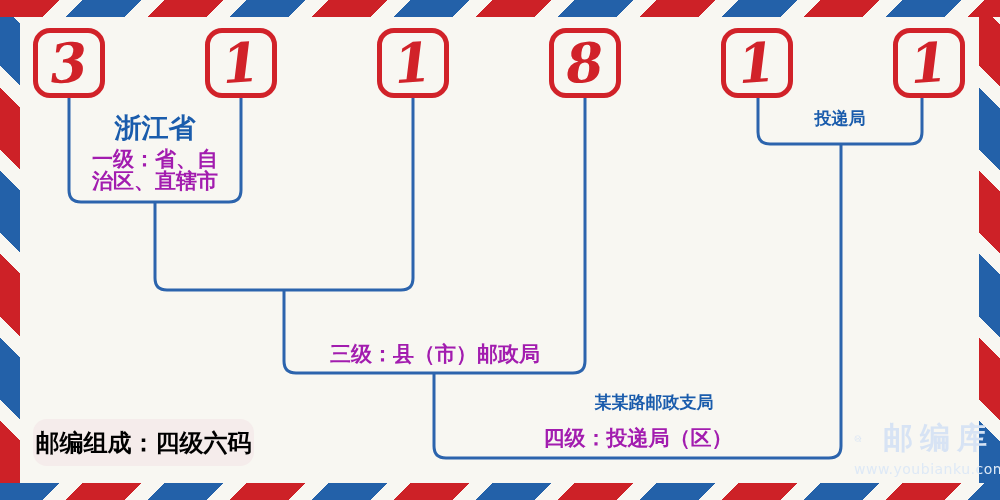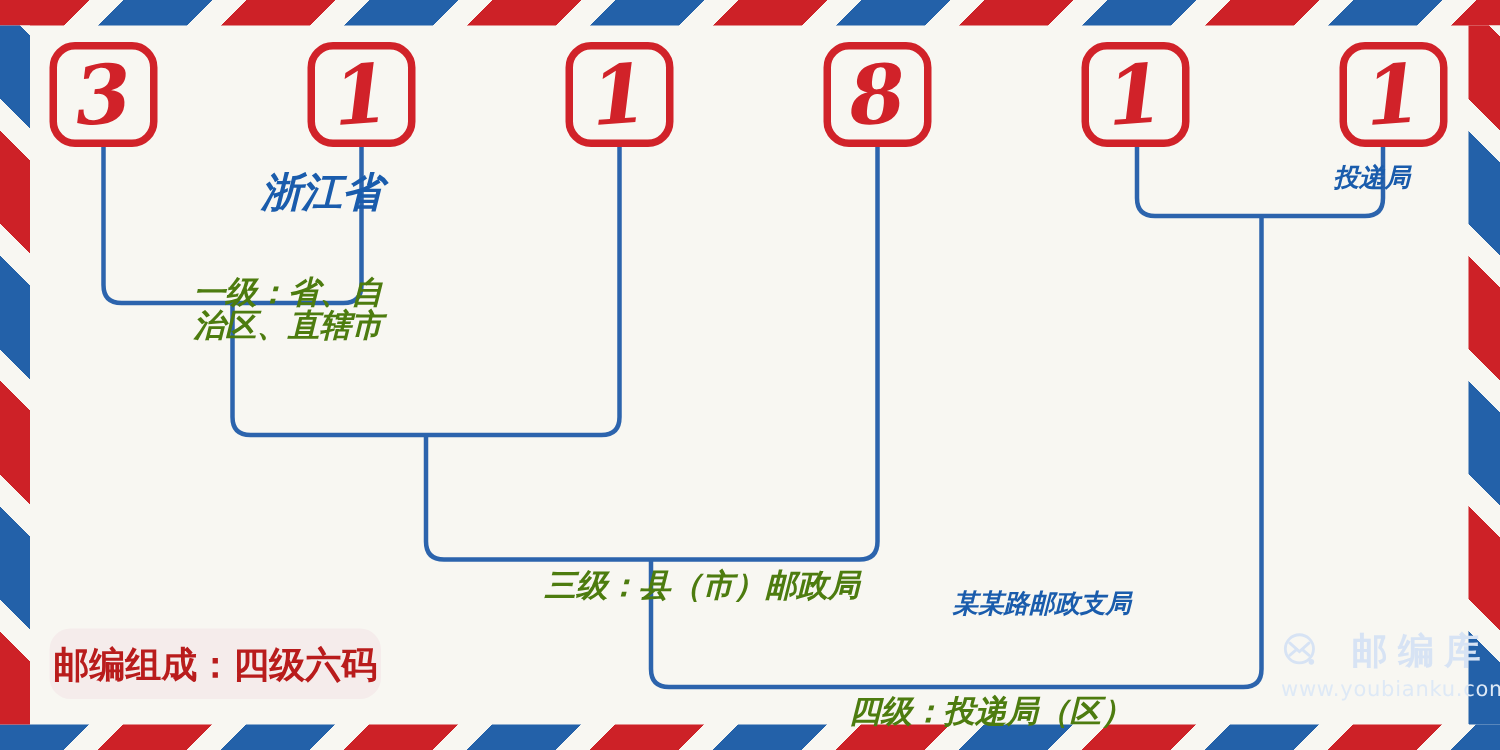--- a/index.html
+++ b/index.html
@@ -25,37 +25,37 @@
     display:flex;align-items:center;justify-content:center;
   }
   .digit{
     font-family:"DejaVu Serif","Liberation Serif",serif;
     font-style:italic;font-weight:bold;font-size:54px;line-height:1;
     color:#d12229;transform:rotate(-4deg);
   }
   
   .connectors{position:absolute;left:0;top:0;}
   
-  .lbl{position:absolute;text-align:right;white-space:nowrap;font-style:italic;}
+  .lbl{position:absolute;text-align:center;white-space:nowrap;}
   .lbl-blue{color:#1a5cac;font-weight:bold;}
-  .lbl-red{color:#4d7c0f;font-weight:bold;margin-top:36px;}
+  .lbl-red{color:#a21caf;font-weight:bold;}
   .name-lg{font-size:27px;}
   .name-md{font-size:17px;}
   .desc{font-size:21px;}
   
   .badge{
     position:absolute;left:33px;top:419px;width:221px;height:47px;
     background:#f5eceb;border-radius:14px;
     display:flex;align-items:center;justify-content:center;
-    color:#b91c1c;font-weight:bold;font-size:24px;white-space:nowrap;
+    color:#000000;font-weight:bold;font-size:24px;white-space:nowrap;
   }
   
   .watermark{position:absolute;left:854px;top:418px;width:140px;}
   .wm-row{display:flex;align-items:center;gap:6px;}
-  .wm-brand{color:#d7e3f4;font-weight:bold;font-size:24px;letter-spacing:7px;white-space:nowrap;margin-left:15px;}
+  .wm-brand{color:#d7e3f4;font-weight:bold;font-size:30px;letter-spacing:7px;white-space:nowrap;margin-left:15px;}
   .wm-url{color:#dee9f6;font-size:14px;letter-spacing:0.5px;margin-top:2px;white-space:nowrap;}
 </style>
 </head>
 <body>
 
 <div class="canvas">
 
   <div class="strip strip-top"></div>
   <div class="strip strip-bottom"></div>
   <div class="strip strip-left"></div>

